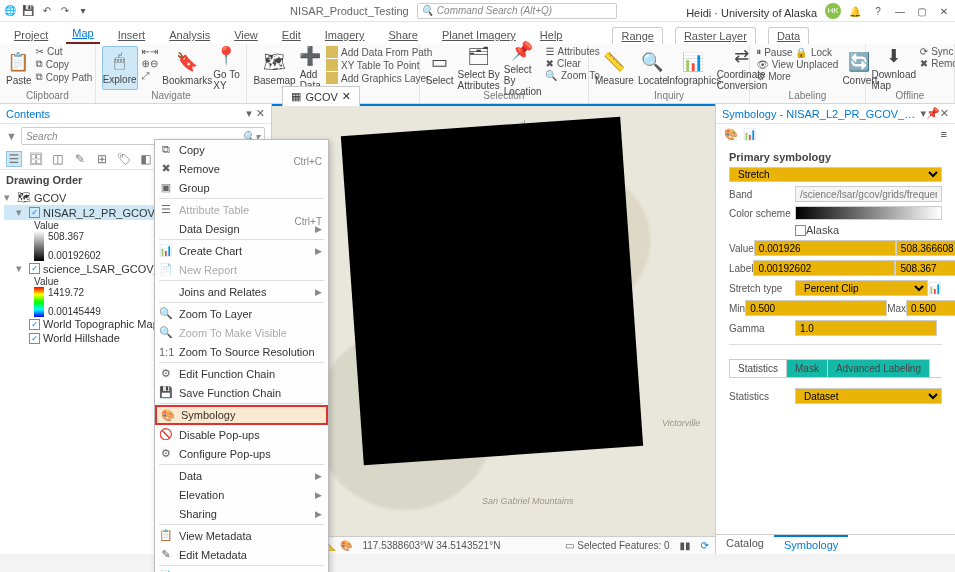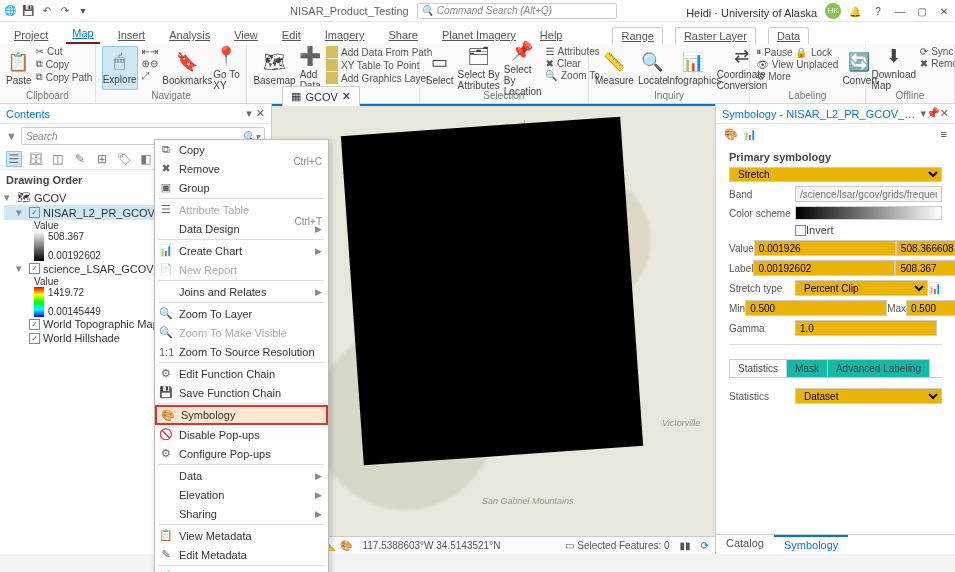--- a/index.html
+++ b/index.html
@@ -375,21 +375,21 @@
           <label>Band</label>
           <input class="symb-input ro" value="/science/lsar/gcov/grids/frequencya/hhhh" style="">
         </div>
       <div class="symb-row">
           <label>Color scheme</label>
           <div class="color-ramp"></div>
         </div>
       <div class="symb-row">
           <label></label>
           <span class="chk"></span> 
-          <span>Invert</span>
+          <span>Alaska</span>
         </div>
       <div class="symb-row">
           <label>Value</label>
           <input class="symb-input" value="0.001926" style="">
           <input class="symb-input" style="flex: 0 0 60px;" value="508.366608">
         </div>
       <div class="symb-row">
           <label>Label</label>
           <input class="symb-input" value="0.00192602" style="">
           <input class="symb-input" style="flex: 0 0 60px;" value="508.367">

